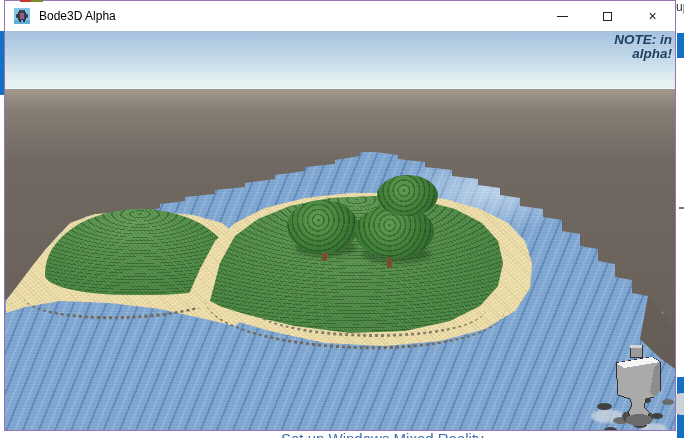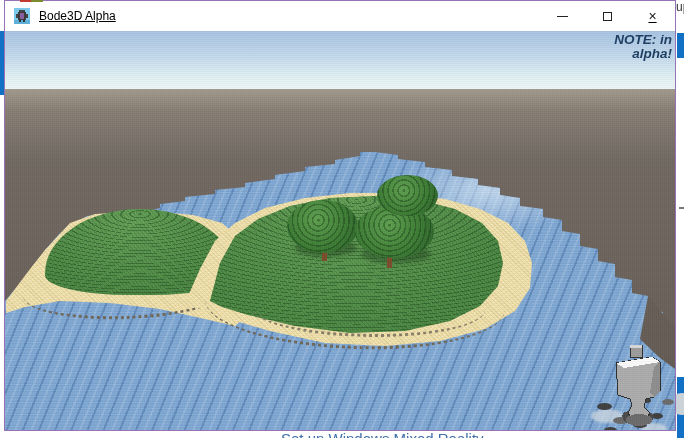--- a/index.html
+++ b/index.html
@@ -15,21 +15,21 @@
   #bg-right-gray-dash{ left:679px; top:207px; width:5px; height:2px; background:#777; }
   #bg-bottomright-panel{ left:677px; top:377px; width:7px; height:61px; background:var(--accent-blue); overflow:visible; }
   #bg-bottomright-circle{ position:absolute; left:-6px; top:16px; width:22px; height:22px;
     border-radius:50%; background:#ccd3d8; }
   #bg-bottom-text{ left:281px; top:430px; font-size:15px; color:var(--bottom-text); white-space:nowrap; }
   #strip-red{ position:absolute; left:20px; top:0; width:11px; height:2px; background:var(--strip-red); z-index:30;}
   #strip-green{ position:absolute; left:31px; top:0; width:12px; height:2px; background:var(--strip-green); z-index:30;}
 
   
   #app-window{ position:absolute; left:4px; top:0; width:672px; height:431px;
-    border:1px solid var(--border-purple); background:#fff; z-index:10;text-decoration:underline; }
+    border:1px solid var(--border-purple); background:#fff; z-index:10; }
   #title-bar{ height:30px; background:#ffffff; display:flex; align-items:center; }
   #app-icon{ width:16px; height:16px; margin-left:9px; flex:0 0 auto; }
   #title-text{ margin-left:9px; font-size:12px; color:#000; }
   #caption-buttons{ margin-left:auto; display:flex; height:100%; }
   .cap-btn{ width:45px; height:100%; display:flex; align-items:center; justify-content:center;
     color:#222; font-size:14px; }
   .glyph-min{ width:11px; height:1px; background:#222; }
   .glyph-max{ width:9px; height:9px; border:1px solid #222; }
 
   

